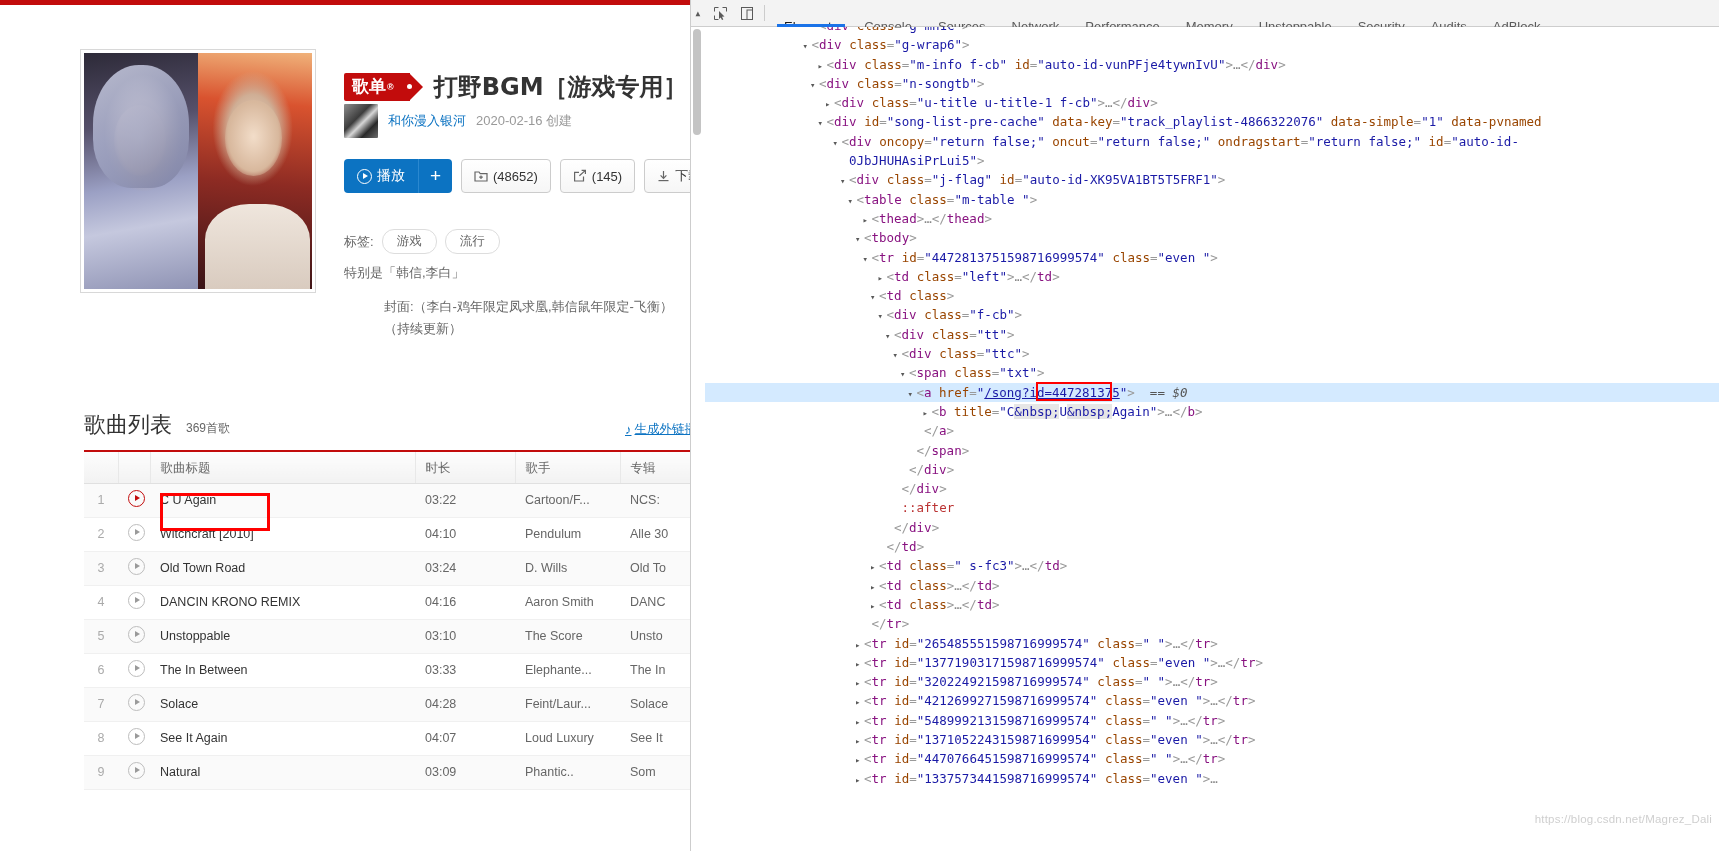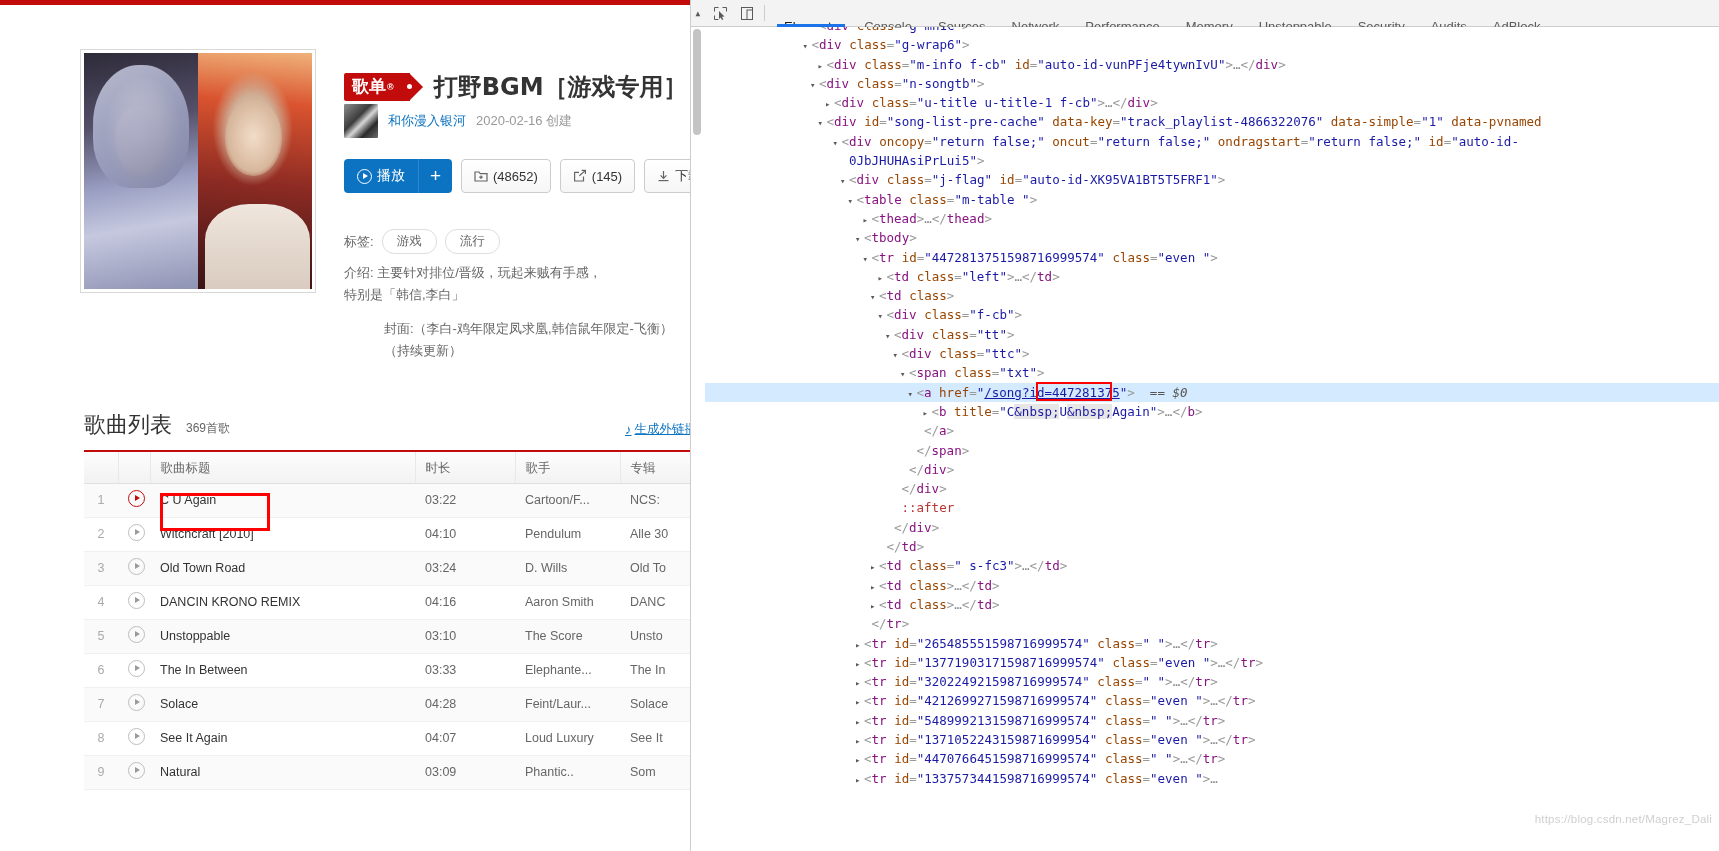--- a/index.html
+++ b/index.html
@@ -362,21 +362,20 @@
       </button>
     </div>
 
     <div id="tags-row">
       <span>标签:</span>
       <span class="tag-pill">游戏</span>
       <span class="tag-pill">流行</span>
     </div>
 
     <div id="desc">
-      <div>介绍:  主要针对排位/晋级，玩起来贼有手感，</div>
       <div>特别是「韩信,李白」</div>
       <div class="gap"></div>
       <div class="ind">封面:（李白-鸡年限定凤求凰,韩信鼠年限定-飞衡）</div>
       <div class="ind">（持续更新）</div>
     </div>
 
     <div id="songlist-head">
       <span id="songlist-title">歌曲列表</span>
       <span id="song-count">369首歌</span>
       <span id="outlink">

